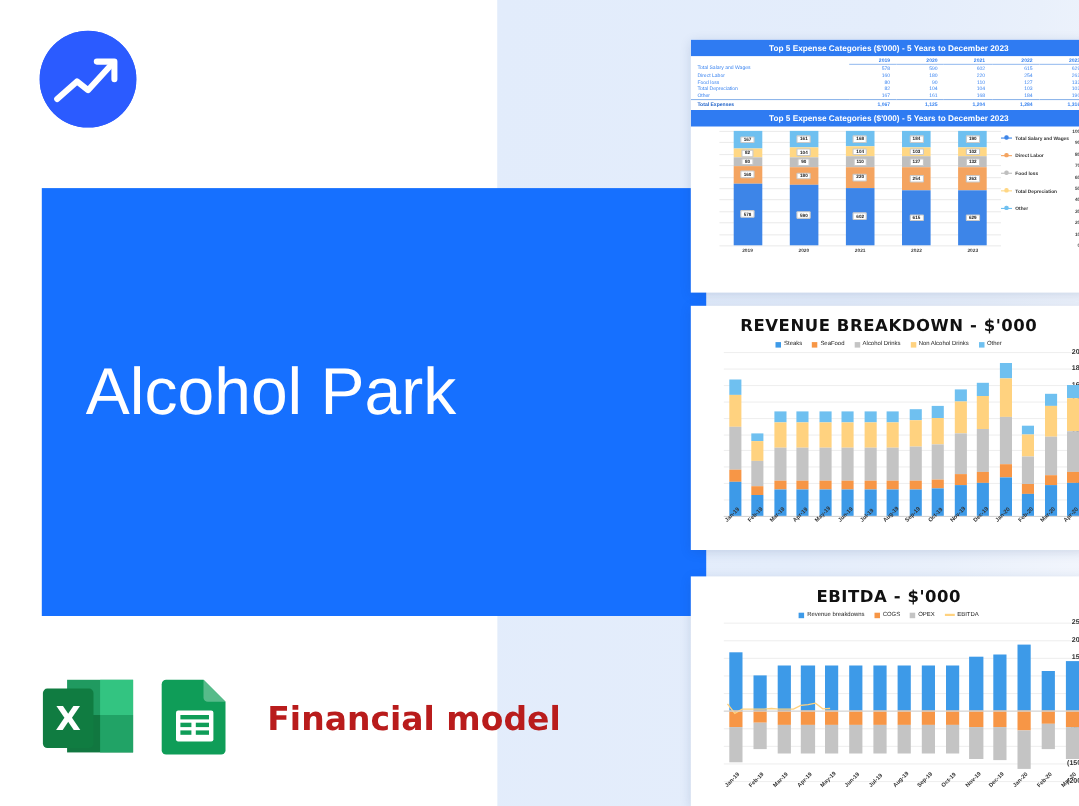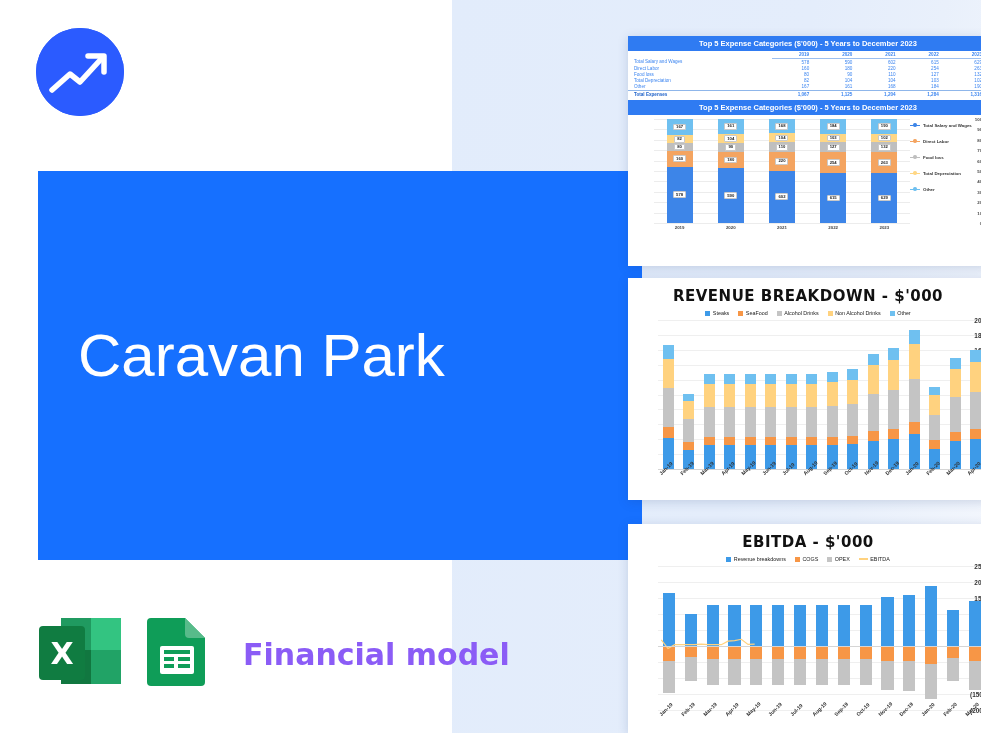--- a/index.html
+++ b/index.html
@@ -53,21 +53,21 @@
     font-family: "Liberation Sans", sans-serif;
     letter-spacing: 0px; white-space: nowrap;
   }
 
   
   .footer {
     position: absolute; left: 37px; top: 616px;
     display: flex; align-items: center; gap: 22px;
   }
   .footer-label {
-    font-size: 30px; font-weight: bold; color: #8b5cf6; margin-left: 10px;
+    font-size: 30px; font-weight: bold; color: #b91c1c; margin-left: 10px;
     font-family: "DejaVu Sans", sans-serif;
   }
 
   
   .card {
     position: absolute; background: #fff; overflow: hidden;
     box-shadow: 0 2px 10px rgba(30,60,120,0.18);
   }
   #card-expense { left: 628px; top: 36px; width: 360px; height: 230px; }
   #card-revenue { left: 628px; top: 278px; width: 360px; height: 222px; }
@@ -151,21 +151,21 @@
   <div class="logo-mark">
     <svg width="88" height="88" viewBox="0 0 88 88">
       <circle cx="44" cy="44" r="44" fill="#2b5bff"></circle>
       <path d="M16 62 L34 46 L44 54 L66 30" stroke="#ffffff" stroke-width="5.5" fill="none" stroke-linecap="round" stroke-linejoin="round"></path>
       <path d="M52 28 L68 28 L68 44" stroke="#ffffff" stroke-width="5.5" fill="none" stroke-linecap="round" stroke-linejoin="round"></path>
     </svg>
   </div>
 </div>
 
 <div class="hero">
-  <div class="hero-title">Caravan Park</div>
+  <div class="hero-title">Alcohol Park</div>
 </div>
 
 <div class="footer">
   <div>
     <svg width="86" height="72" viewBox="0 0 86 72">
       <rect x="24" y="2" width="60" height="32" fill="#21a366"></rect>
       <rect x="24" y="34" width="60" height="34" fill="#107c41"></rect>
       <rect x="24" y="2" width="30" height="66" fill="#185c37" opacity="0.12"></rect>
       <rect x="54" y="2" width="30" height="32" fill="#33c481"></rect>
       <rect x="54" y="34" width="30" height="34" fill="#21a366"></rect>

